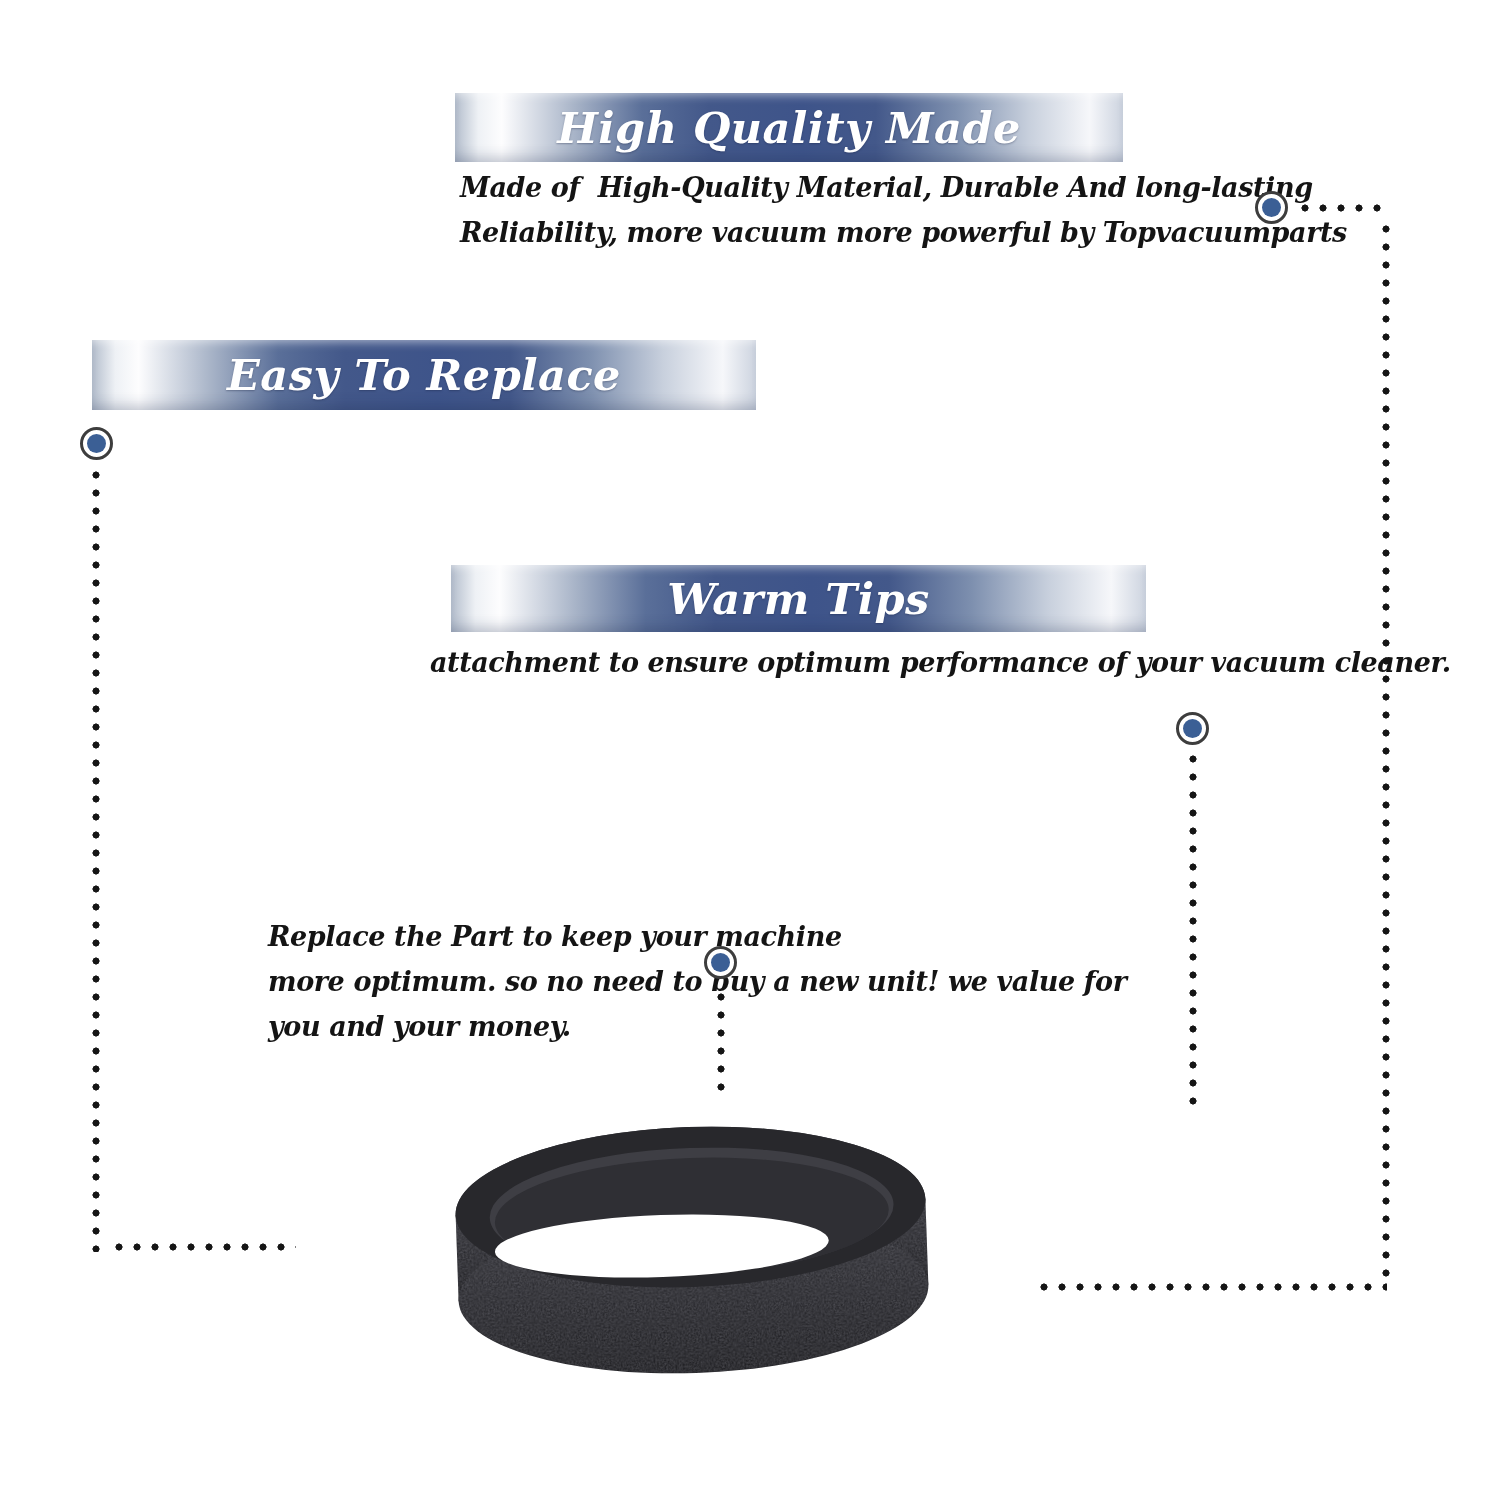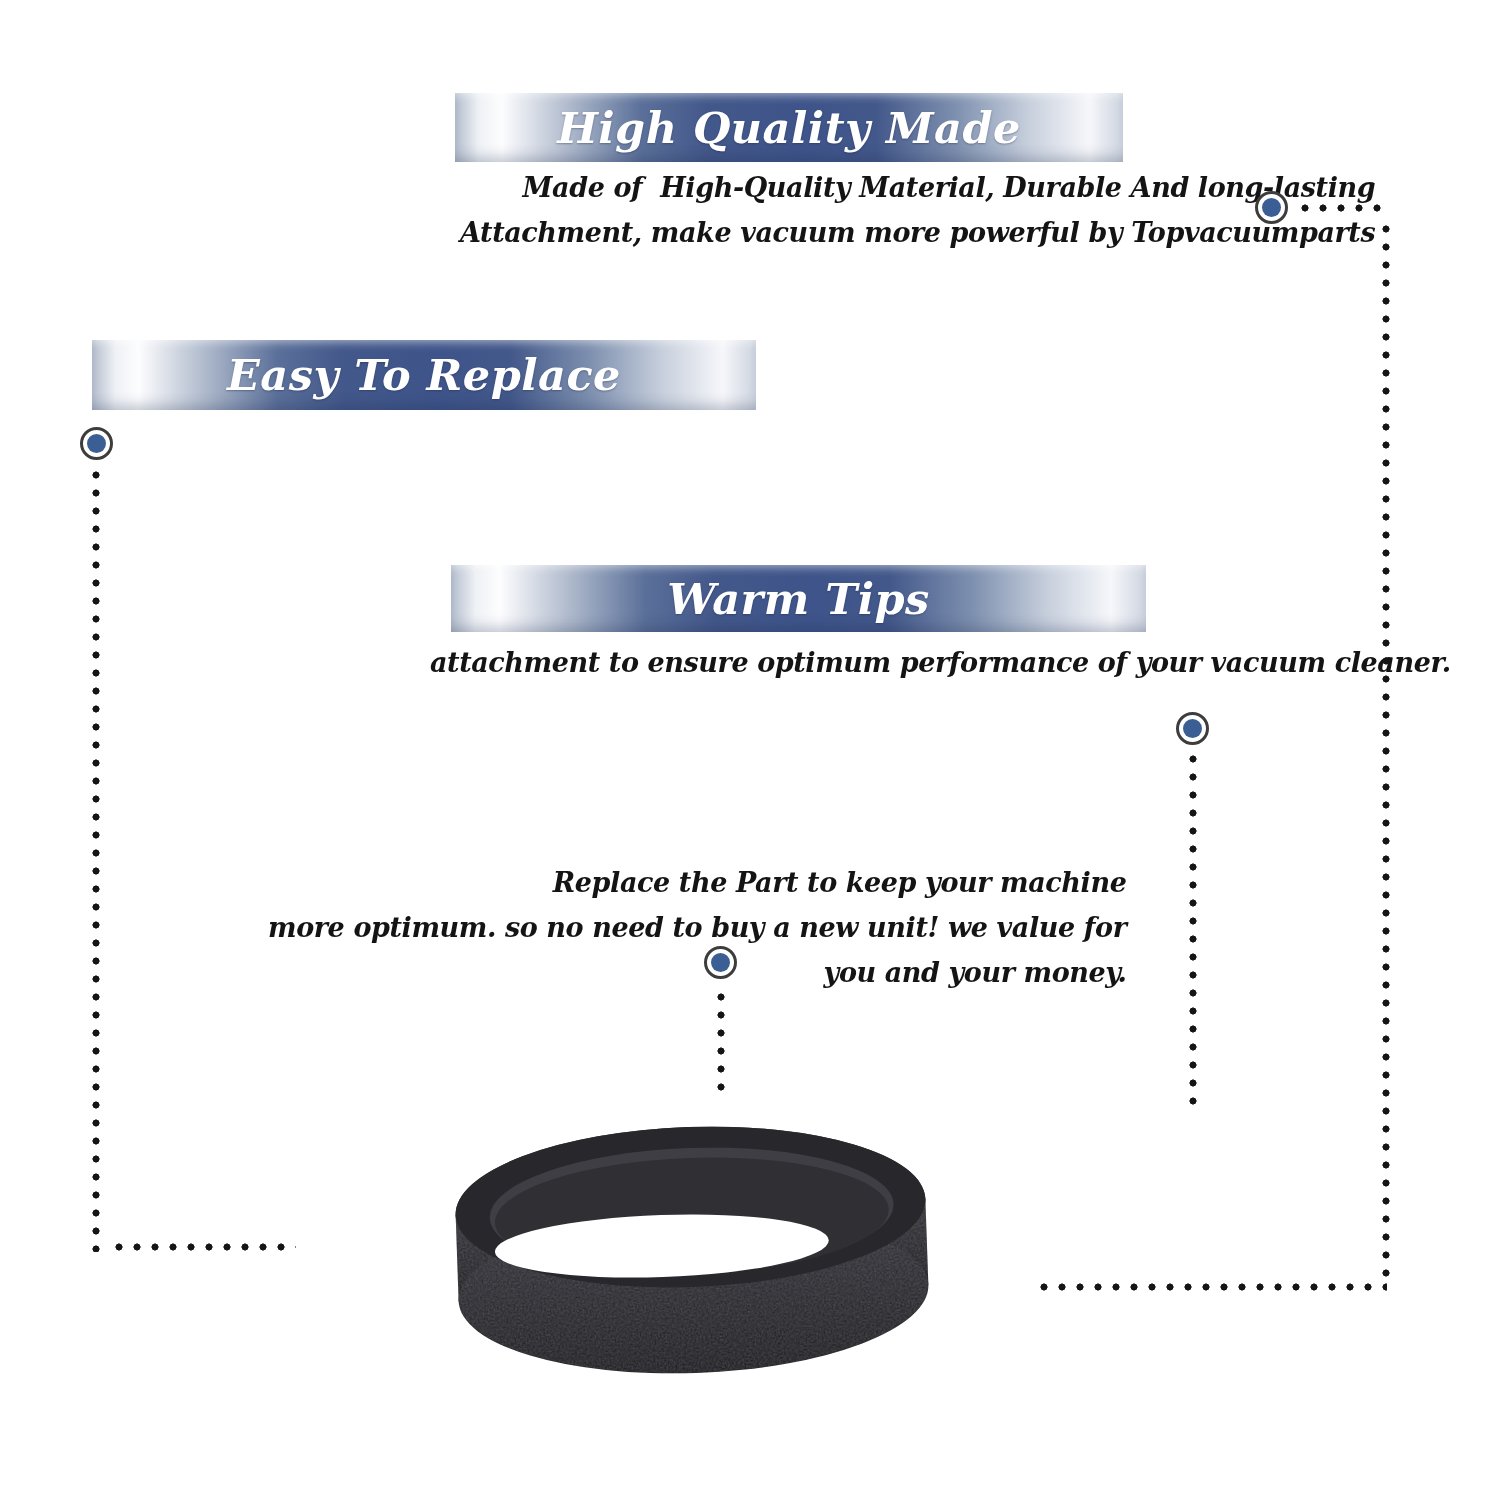--- a/index.html
+++ b/index.html
@@ -43,25 +43,25 @@
   
   .bodytext {
     position: absolute;
     color: #141414;
     font-style: italic;
     font-weight: bold;
     font-size: 27px;
     line-height: 45px;
     letter-spacing: -0.4px;
   }
-  .bodytext div { white-space: pre; text-align: right; }
+  .bodytext div { white-space: pre; }
   .t1 { left:460px; top:165px; }
   .t2 { left:135px; top:416px; }
   .t3 { left:430px; top:640px; width:855px; text-align:center; }
-  .t4 { left:268px; top:860px; }
+  .t4 { left:268px; top:914px; }
 
   
   .marker {
     position: absolute;
     width: 33px; height: 33px;
     box-sizing: border-box;
     border: 3.5px solid #3d3d3d;
     border-radius: 50%;
     background: #ffffff;
     z-index: 3;
@@ -106,21 +106,21 @@
 </head>
 <body>
 
 <div id="page">
 
   <div class="banner b1">
     <span class="banner-title">High Quality Made</span>
   </div>
   <div class="bodytext t1">
     <div>Made of  High-Quality Material, Durable And long-lasting</div>
-    <div>Attachment, make vacuum more powerful by Topvacuumparts</div>
+    <div>Reliability, more vacuum more powerful by Topvacuumparts</div>
   </div>
 
   <div class="banner b2">
     <span class="banner-title">Easy To Replace</span>
   </div>
   <div class="bodytext t2">
   </div>
 
   <div class="banner b3">
     <span class="banner-title">Warm Tips</span>

